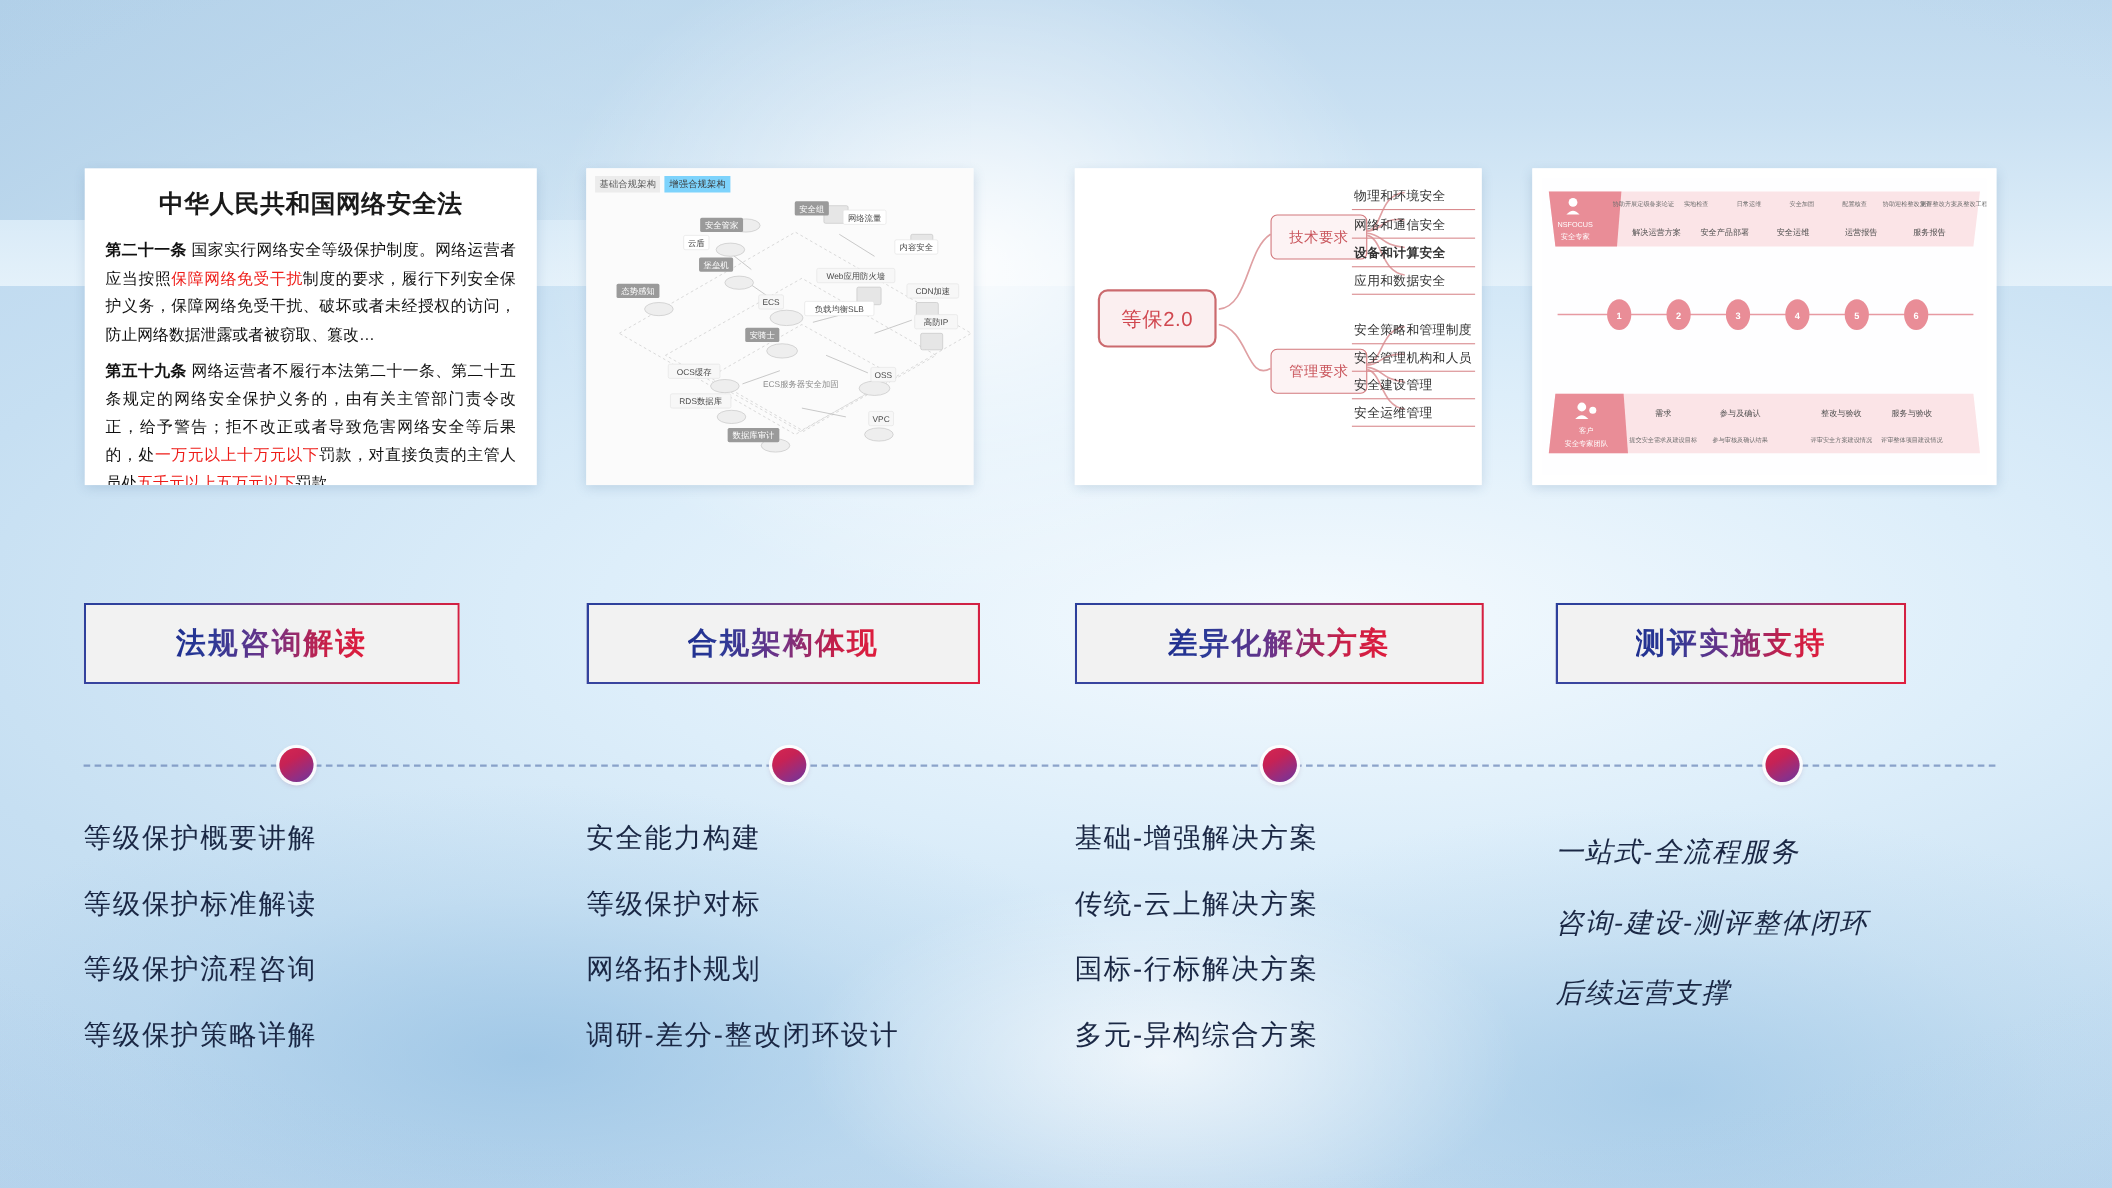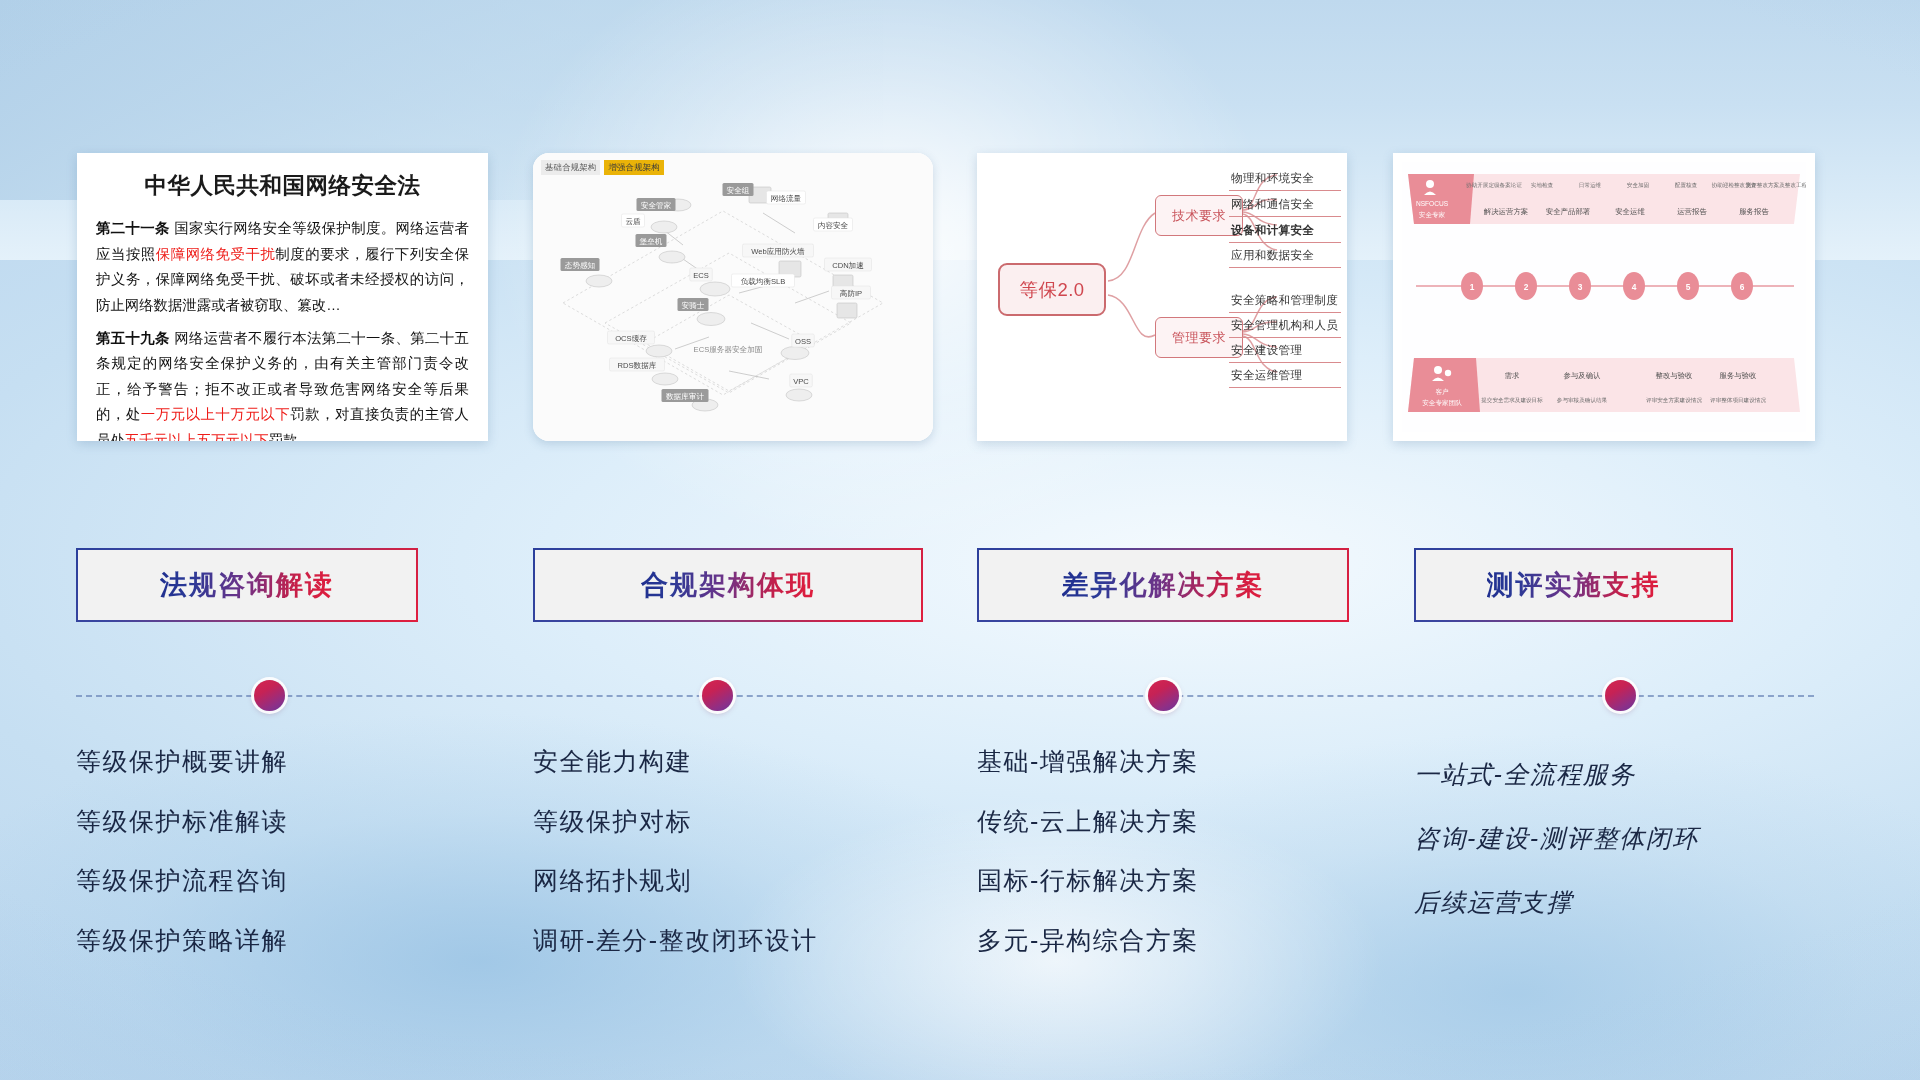--- a/index.html
+++ b/index.html
@@ -48,21 +48,21 @@
   .stage{ position:absolute; inset:0; }
 
   
   .cards{ position:absolute; left:0; top:0; width:1920px; height:1080px; }
   .card{
     position:absolute; top:153px; height:288px; background:#fff;
     box-shadow:0 3px 10px rgba(70,110,150,0.22);
     overflow:hidden;
   }
   #card-law  { left:77px;   width:411px; }
-  #card-arch { left:533px;  width:400px;border-radius:16px; }
+  #card-arch { left:533px;  width:352px; }
   #card-mind { left:977px;  width:370px; }
   #card-eval { left:1393px; width:422px; }
 
   
   .law-wrap{ padding:17px 19px 0 19px; }
   .law-title{
     text-align:center; font-size:22.5px; color:#1a1a1a; font-weight:700;
     letter-spacing:.5px; margin-bottom:15px;
     font-family:"DejaVu Sans","Liberation Sans",sans-serif;
   }
@@ -73,21 +73,21 @@
   .law-para b{ font-weight:700; }
   .hl{ color:#ee1c18; }
 
   
   .arch{ position:absolute; inset:0; background:#fbfbfb; }
   .arch-tabs{ position:absolute; left:8px; top:7px; display:flex; gap:4px; }
   .arch-tab{
     font-size:8.4px; color:#5a5a5a; background:#ececec;
     padding:2px 4px; white-space:nowrap; letter-spacing:.2px;
   }
-  .arch-tab.sel{ background:#eab308; color:#3b3b3b; }
+  .arch-tab.sel{ background:#7dd3fc; color:#3b3b3b; }
   .arch svg{ position:absolute; inset:0; }
   .nd-lbl{ font-size:7.6px; fill:#4a4a4a; font-family:"Liberation Sans",sans-serif; }
   .nd-lbl.w{ fill:#ffffff; }
   .nd-lbl.dim{ fill:#8b8b8b; }
 
   
   .mind{ position:absolute; inset:0; background:#fff; }
   .mm-root{
     position:absolute; left:21px; top:110px; width:108px; height:53px;
     border:2px solid #cb6a6e; border-radius:9px; background:#fbeff0;
@@ -135,21 +135,21 @@
     pointer-events:none;
   }
   .titlebox span{
     position:relative; z-index:2;
     font-size:27px; font-weight:700; letter-spacing:2px;
     background:linear-gradient(95deg,#1f2f8f 0%,#2b3a97 18%,#6e3388 48%,#c81f47 78%,#e11d3c 100%);
     -webkit-background-clip:text; background-clip:text; color:transparent;
     white-space:nowrap;
   }
   #tb-0{ left:76px;   width:342px; }
-  #tb-1{ left=0; left:533px;  width:390px; }
+  #tb-1{ left=0; left:533px;  width:358px; }
   #tb-2{ left:977px;  width:372px; }
   #tb-3{ left:1414px; width:319px; }
 
   
   .tl-line{
     position:absolute; left:76px; top:695px; width:1738px; height:0;
     border-top:2px dashed #6b86b8; opacity:.72;
   }
   .tl-dot{
     position:absolute; top:680px; width:31px; height:31px; border-radius:50%;

